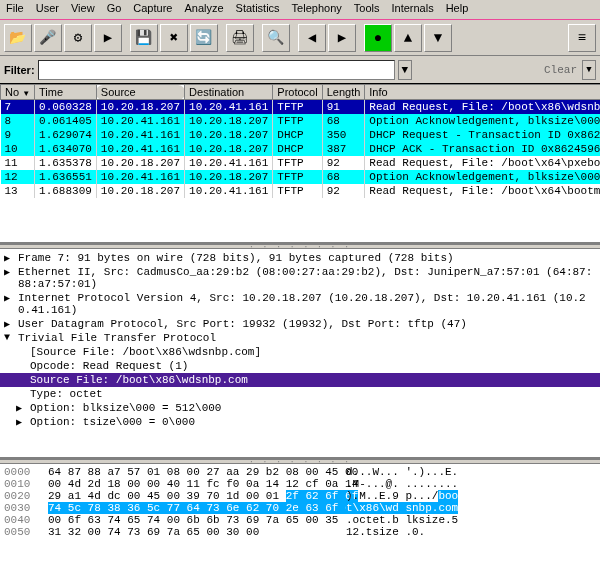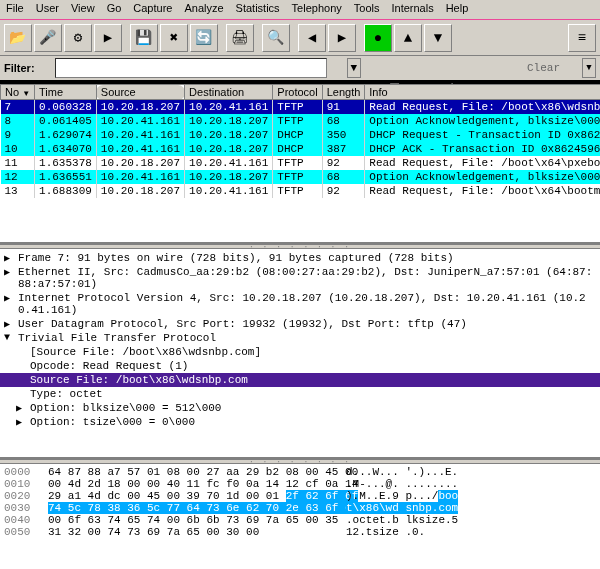--- a/index.html
+++ b/index.html
@@ -8,21 +8,21 @@
     
     #menubar { background: #d4d0c8; display: flex; align-items: flex-start; height: 20px; border-bottom: 1px solid #ec4899; }
     #menubar span { padding: 2px 6px; font-size: 11px; cursor: pointer; font-family: Arial, sans-serif; }
 
     
     #toolbar { background: #d4d0c8; height: 36px; display: flex; align-items: center; padding: 2px 4px; gap: 2px; border-bottom: 1px solid #808080; }
     .tb-btn { width: 28px; height: 28px; background: #d4d0c8; border: 1px solid #808080; border-top-color: #fff; border-left-color: #fff; display: flex; align-items: center; justify-content: center; cursor: pointer; font-size: 14px; }
     .tb-sep { width: 4px; }
 
     
-    #filterbar { background: #d4d0c8; height: 28px; display: flex; align-items: center; padding: 2px 4px; gap: 20px; border-bottom: 4px solid #000000; }
+    #filterbar { background: #d4d0c8; height: 28px; display: flex; align-items: center; padding: 2px 4px; gap: 3px; border-bottom: 1px solid #000000; }
     #filterbar label { font-family: Arial, sans-serif; font-size: 11px; font-weight: bold; }
     #filter-input { flex: 1; height: 20px; border: 1px inset #808080; background: white; padding: 0 4px; font-size: 11px; }
     #filter-expr { font-family: Arial, sans-serif; font-size: 17px; color: #666; margin-left: 8px; margin-top: 44px; }
 
     
     #packet-list-container { height: 160px; overflow-y: auto; overflow-x: hidden; border-bottom: 2px solid #808080; background: white; position: relative; }
     #packet-table { width: 100%; border-collapse: collapse; }
     #packet-table thead tr { background: #d4d0c8; position: sticky; top: 0; z-index: 1; }
     #packet-table th { border: 1px solid #808080; padding: 1px 4px; font-family: Arial, sans-serif; font-size: 11px; text-align: left; font-weight: normal; cursor: pointer; white-space: nowrap; }
     #packet-table th .sort-arrow { font-size: 8px; }

